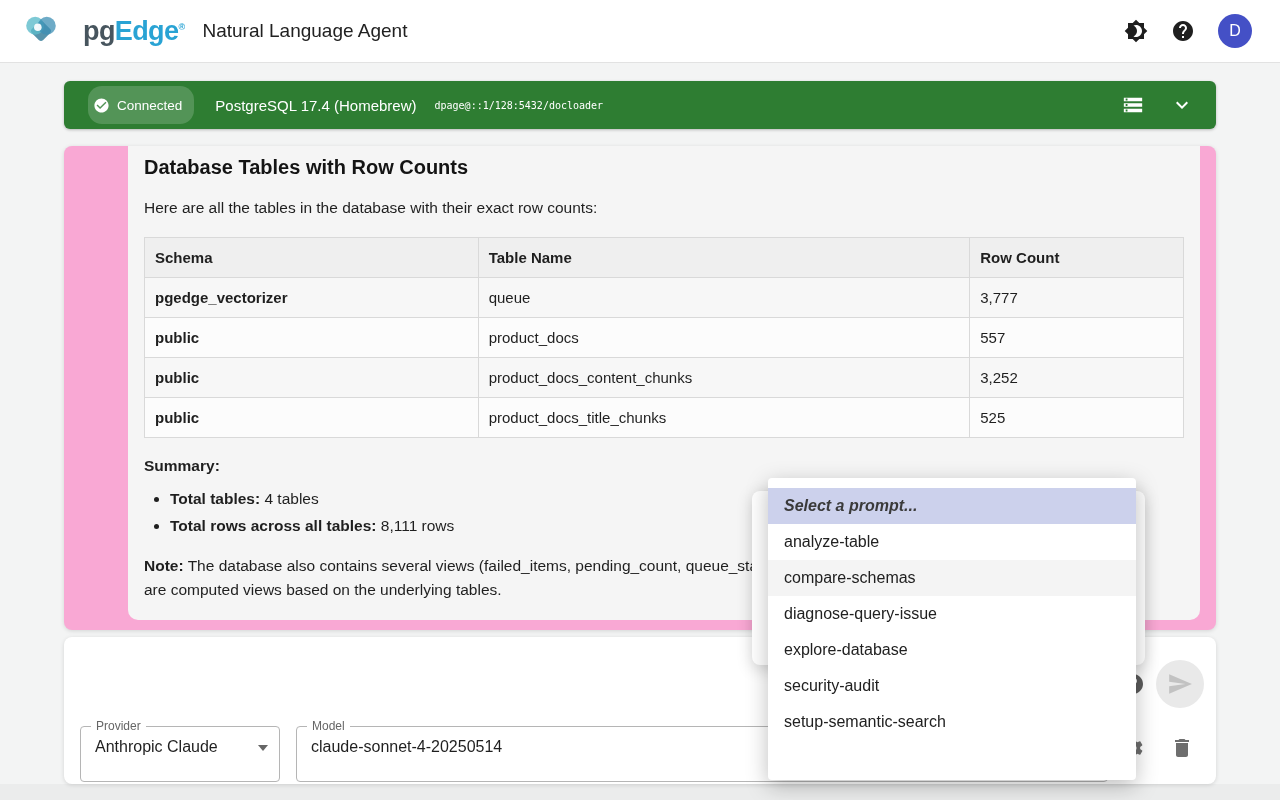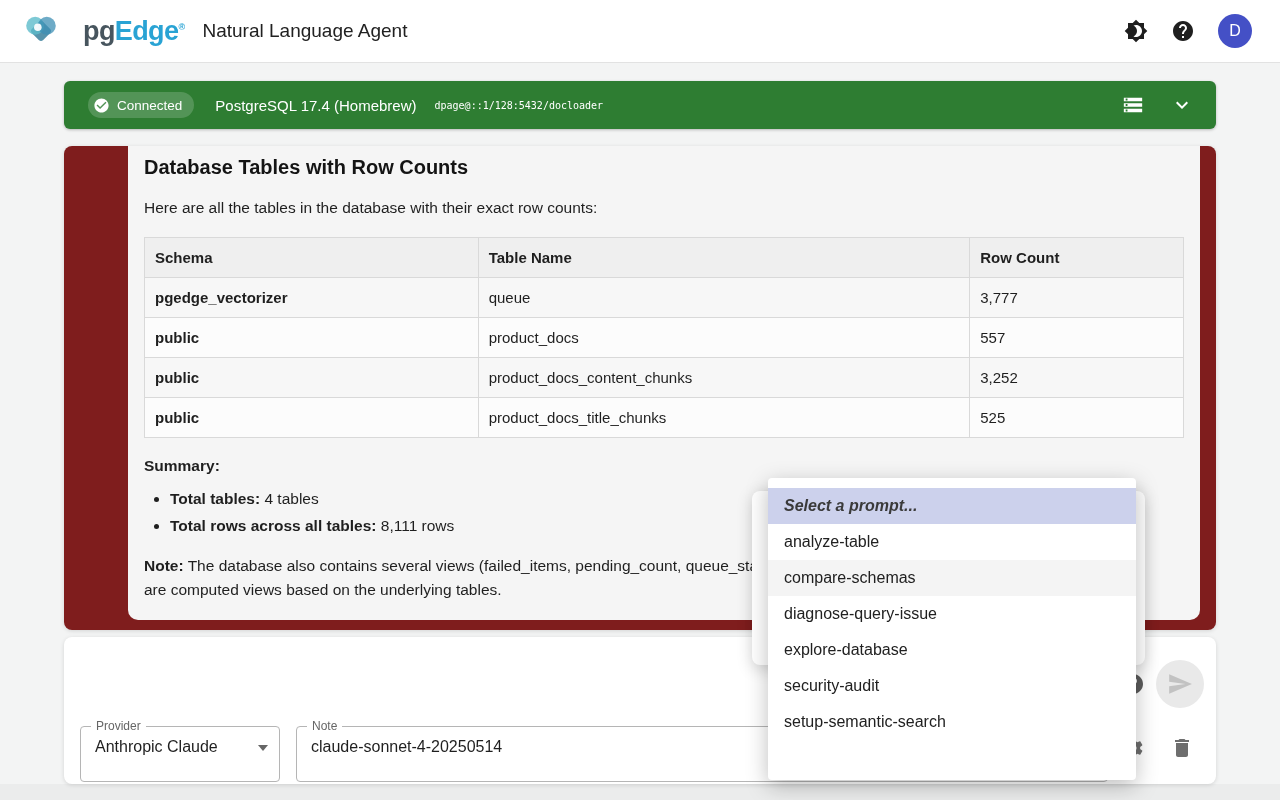--- a/index.html
+++ b/index.html
@@ -16,27 +16,27 @@
   .wm-pg{color:#47555e;} .wm-edge{color:#29a3d4;}
   .wm-reg{color:#29a3d4;font-size:9px;vertical-align:super;font-weight:bold;}
   .app-title{margin-left:18px;font-size:19px;color:#212121;}
   .header-right{margin-left:auto;display:flex;align-items:center;gap:23px;margin-right:28px;}
   .icon-btn{width:24px;height:24px;display:flex;align-items:center;justify-content:center;cursor:pointer;border:none;background:none;padding:0;}
   .avatar{width:34px;height:34px;border-radius:50%;background:#4450c6;color:#fff;
     display:flex;align-items:center;justify-content:center;font-size:16px;cursor:pointer;}
   
   .connbar{position:absolute;left:64px;top:81px;width:1152px;height:48px;background:#2e7d32;
     border-radius:6px;display:flex;align-items:center;color:#fff;box-shadow:0 1px 3px rgba(0,0,0,.25);}
-  .badge{margin-left:24px;background:rgba(255,255,255,.18);border-radius:14px;height:26px;
+  .badge{margin-left:24px;background:rgba(255,255,255,.18);border-radius:14px;height:38px;
     display:flex;align-items:center;padding:0 12px 0 5px;gap:7px;font-size:13.5px;}
   .conn-server{margin-left:21px;font-size:15px;}
   .conn-dsn{margin-left:18px;font-family:"DejaVu Sans Mono",monospace;font-size:10px;}
   .conn-icons{margin-left:auto;display:flex;align-items:center;gap:25px;margin-right:22px;}
   
-  .chatpanel{position:absolute;left:64px;top:146px;width:1152px;height:484px;background:#7f1d1d;
+  .chatpanel{position:absolute;left:64px;top:146px;width:1152px;height:484px;background:#f9a8d4;
     border-radius:8px;box-shadow:0 1px 4px rgba(0,0,0,.13);overflow:hidden;}
   .bubble{margin:-12px 16px 0 64px;background:#f5f5f5;border-radius:10px;padding:16px 16px 18px;}
   .msg-heading{font-size:20px;font-weight:bold;margin:0;padding-top:5px;line-height:24px;color:#141414;}
   .msg-intro{margin:20px 0 0;font-size:15.5px;}
   table.dbtable{margin-top:20px;border-collapse:collapse;width:1040px;font-size:15px;}
   .dbtable th,.dbtable td{border:1px solid #d9d9d9;padding:11px 10px;text-align:left;font-weight:normal;}
   .dbtable th{background:#efefef;font-weight:bold;}
   .dbtable tbody tr:nth-child(odd) td{background:#f7f7f7;}
   .dbtable tbody tr:nth-child(even) td{background:#fcfcfc;}
   .dbtable td:first-child{font-weight:bold;}
@@ -209,21 +209,21 @@
     </svg>
   </button>
 
   <div class="nfield provider-field">
     <span class="nlabel">Provider</span>
     <div class="nvalue">Anthropic Claude</div>
     <span class="caret"></span>
   </div>
 
   <div class="nfield model-field">
-    <span class="nlabel">Note</span>
+    <span class="nlabel">Model</span>
     <div class="nvalue">claude-sonnet-4-20250514</div>
   </div>
 
   <button class="mini-btn gear-mini">
     <svg width="24" height="24" viewBox="0 0 24 24">
       <path fill="#6e6e6e" d="M19.14 12.94c.04-.3.06-.61.06-.94 0-.32-.02-.64-.07-.94l2.03-1.58c.18-.14.23-.41.12-.61l-1.92-3.32c-.12-.22-.37-.29-.59-.22l-2.39.96c-.5-.38-1.03-.7-1.62-.94l-.36-2.54c-.04-.24-.24-.41-.48-.41h-3.84c-.24 0-.43.17-.47.41l-.36 2.54c-.59.24-1.13.57-1.62.94l-2.39-.96c-.22-.08-.47 0-.59.22L2.74 8.87c-.12.21-.08.47.12.61l2.03 1.58c-.05.3-.09.63-.09.94s.02.64.07.94l-2.03 1.58c-.18.14-.23.41-.12.61l1.92 3.32c.12.22.37.29.59.22l2.39-.96c.5.38 1.03.7 1.62.94l.36 2.54c.05.24.24.41.48.41h3.84c.24 0 .44-.17.47-.41l.36-2.54c.59-.24 1.13-.56 1.62-.94l2.39.96c.22.08.47 0 .59-.22l1.92-3.32c.12-.22.07-.47-.12-.61l-2.01-1.58zM12 15.6c-1.98 0-3.6-1.62-3.6-3.6s1.62-3.6 3.6-3.6 3.6 1.62 3.6 3.6-1.62 3.6-3.6 3.6z"></path>
     </svg>
   </button>
 
   <button class="mini-btn trash-mini">

